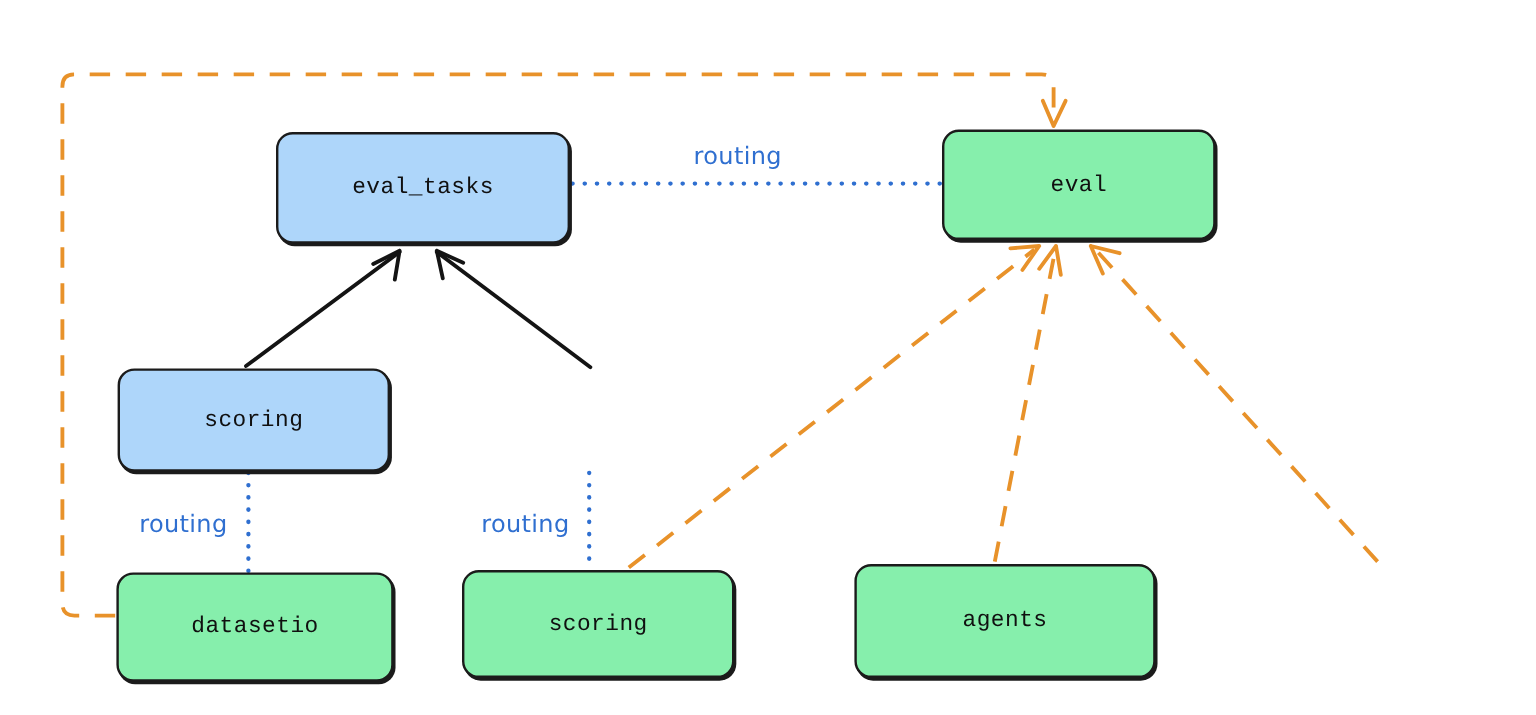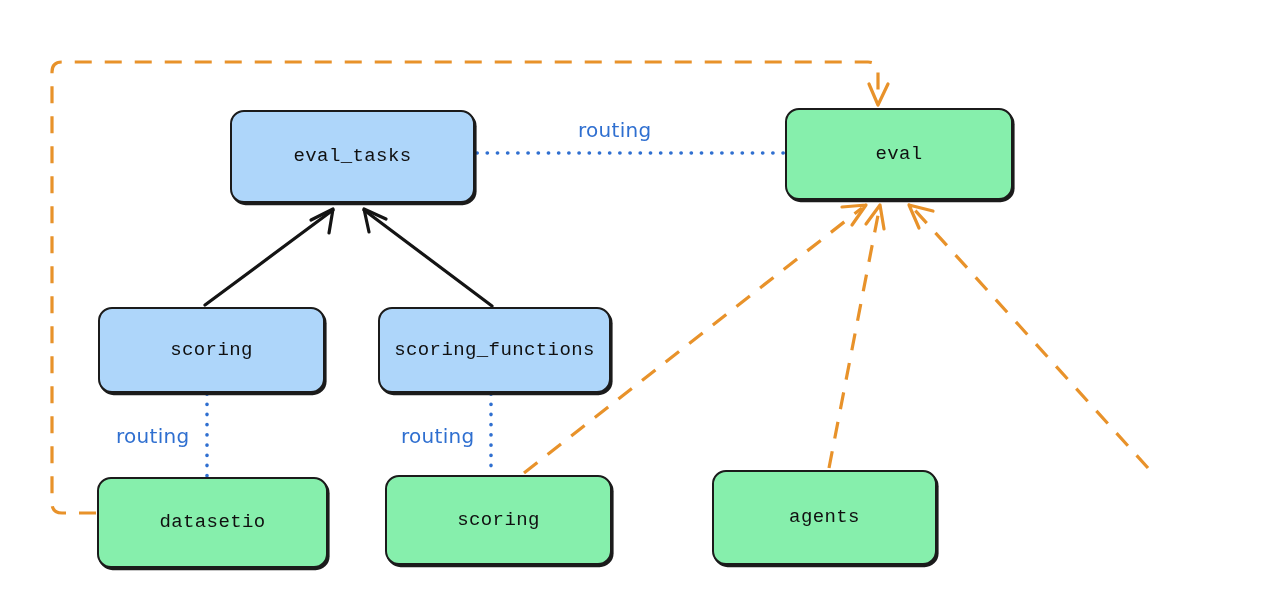--- a/index.html
+++ b/index.html
@@ -117,33 +117,30 @@
   </div>
 
   <div class="node green" style="left:785px; top:108px; width:228px; height:92px;">
     <span class="node-label">eval</span>
   </div>
 
   <div class="node blue" style="left:98px; top:307px; width:227px; height:86px;">
     <span class="node-label">scoring</span>
   </div>
 
-  <div class="node blue" style="left:378px; top:307px; width:233px; height:86px;">
-    <span class="node-label">scoring_functions</span>
-  </div>
 
   <div class="node green" style="left:97px; top:477px; width:231px; height:91px;">
     <span class="node-label">datasetio</span>
   </div>
 
   <div class="node green" style="left:385px; top:475px; width:227px; height:90px;">
     <span class="node-label">scoring</span>
   </div>
 
-  <div class="node green" style="left:712px; top:470px; width:225px; height:95px;">
+  <div class="node green" style="left:712px; top:470px; width:251px; height:95px;">
     <span class="node-label">agents</span>
   </div>
 
 
   <div class="edge-label" style="left:578px; top:118px;">routing</div>
 
   <div class="edge-label" style="left:116px; top:424px;">routing</div>
 
   <div class="edge-label" style="left:401px; top:424px;">routing</div>
 

